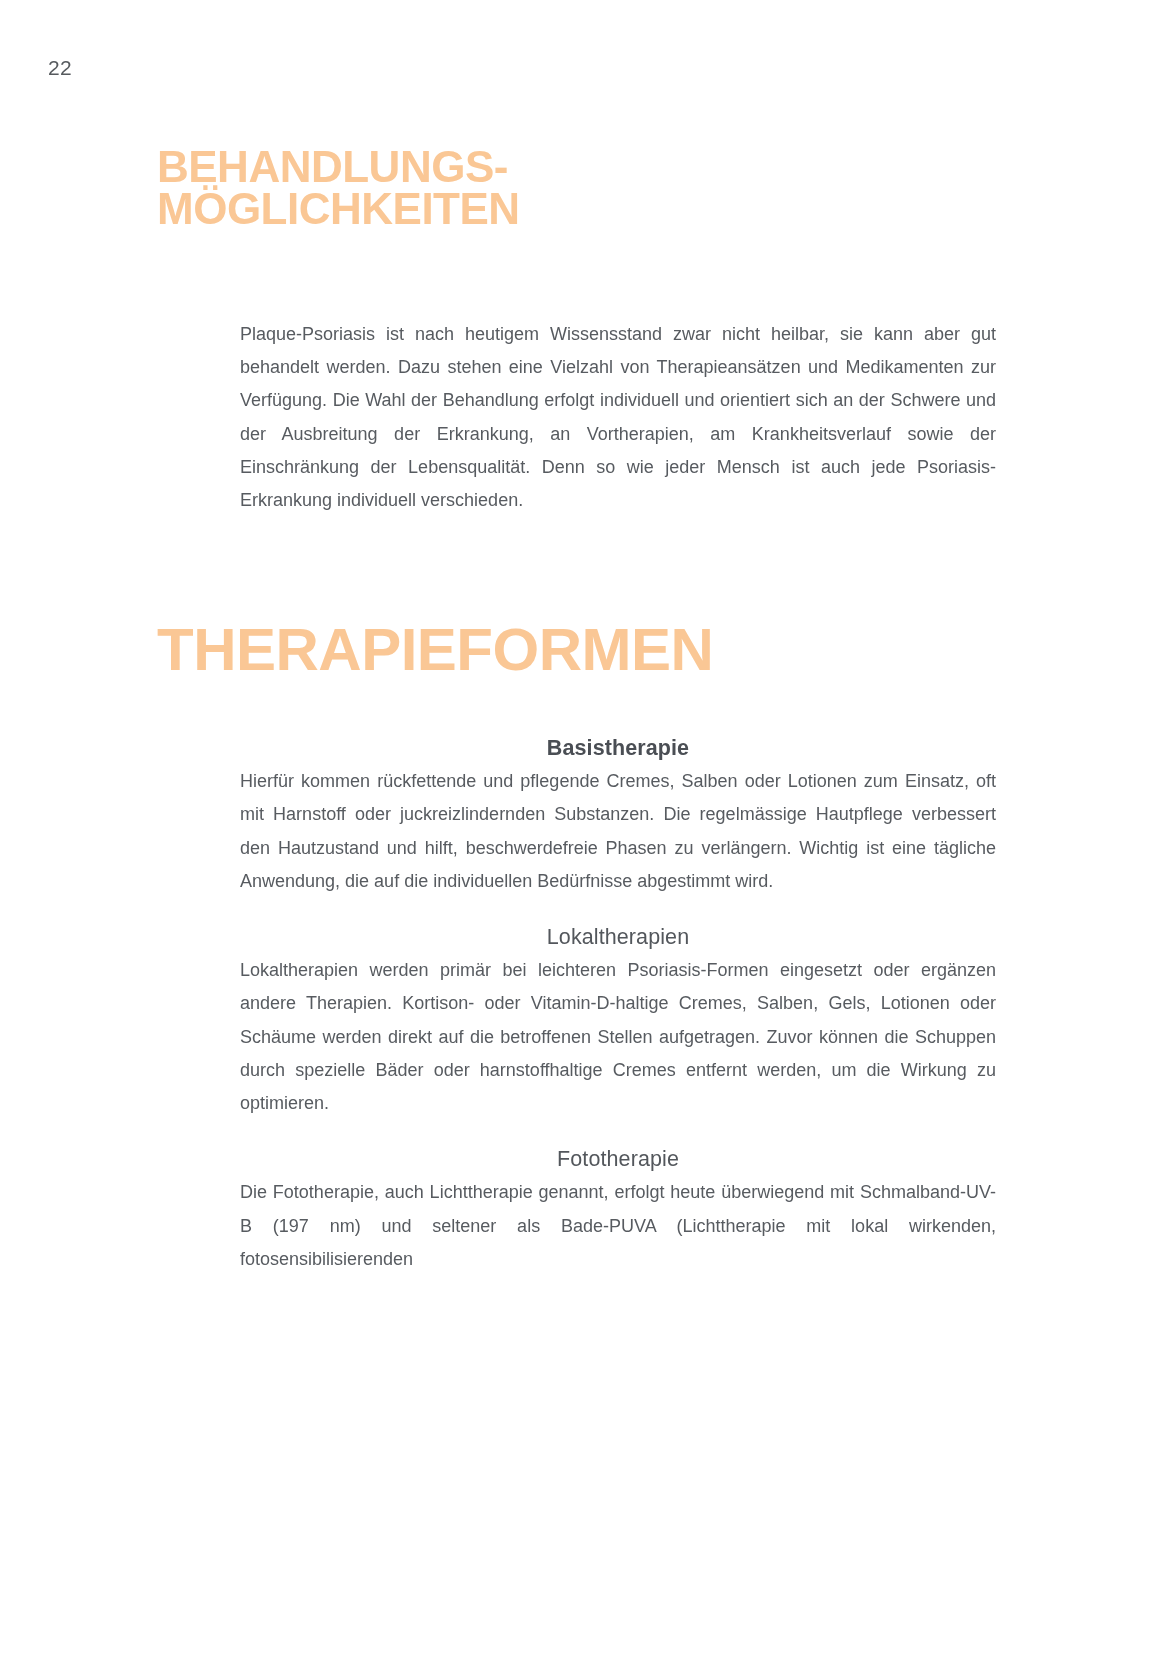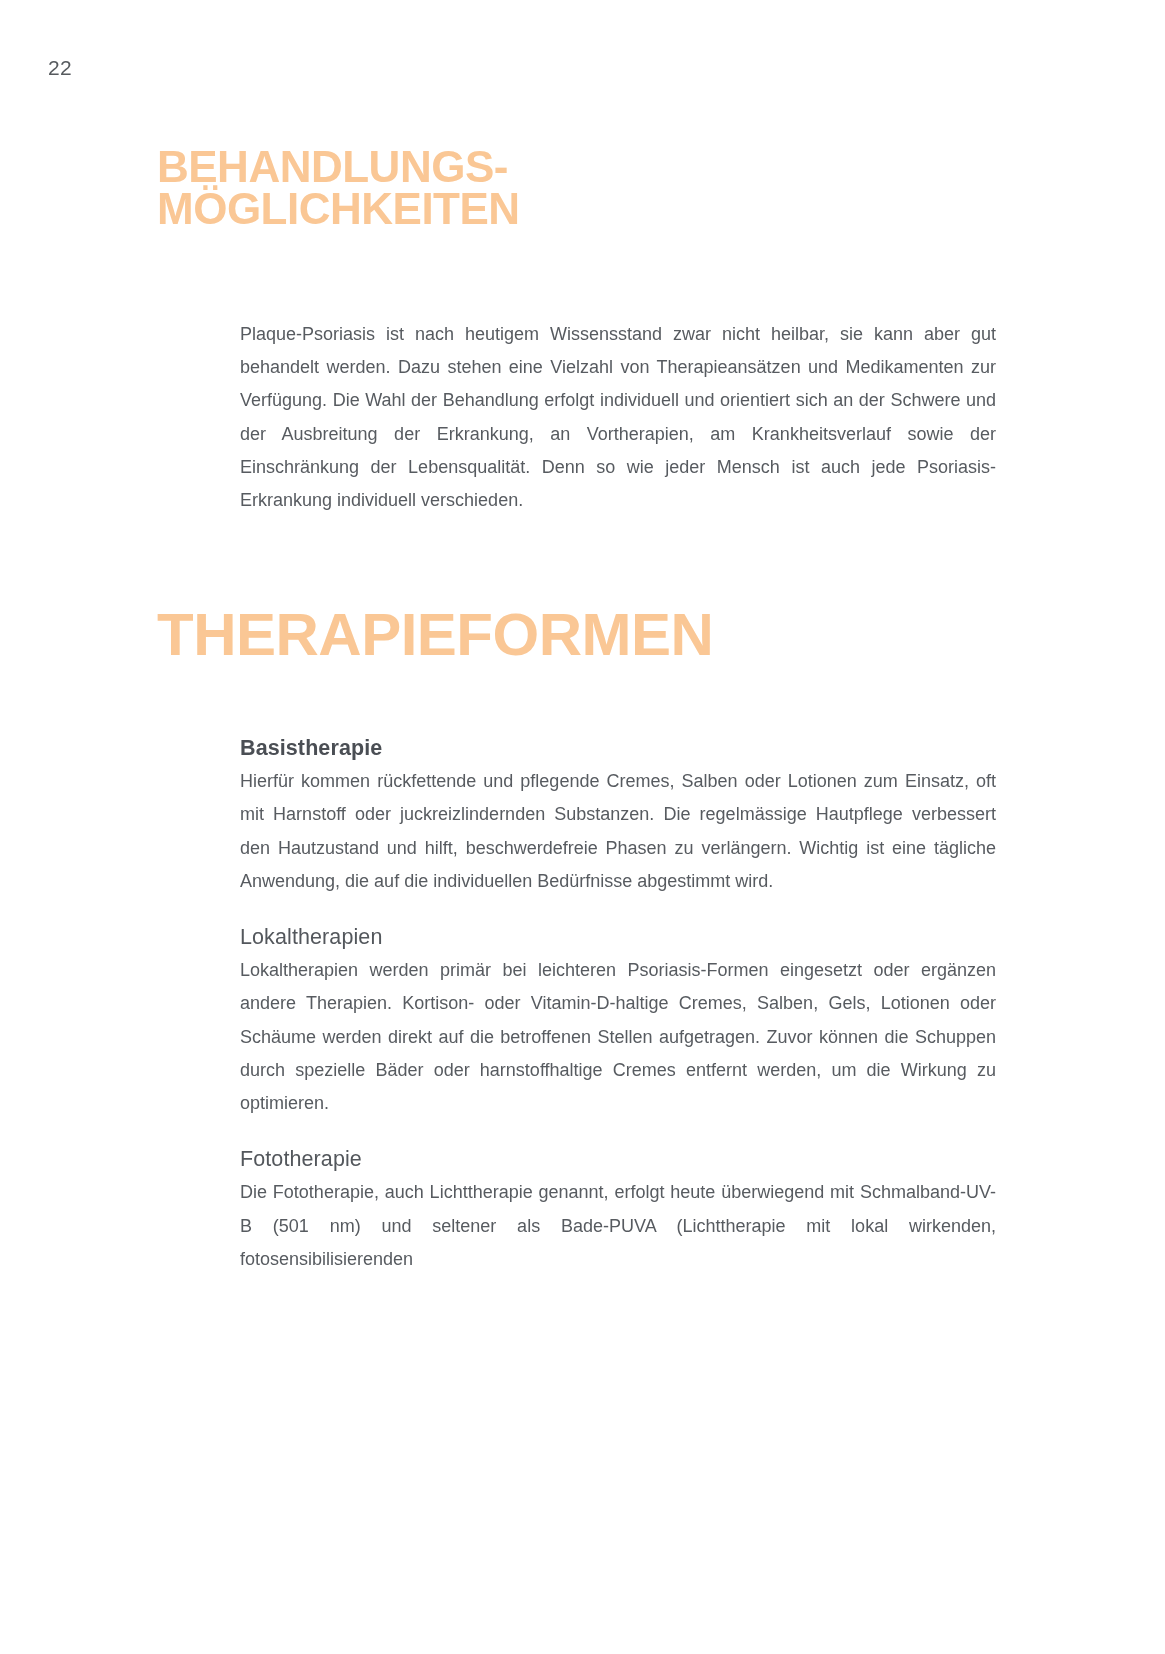--- a/index.html
+++ b/index.html
@@ -42,21 +42,21 @@
     margin: 0;
   }
 
   .display-heading.h-main {
     top: 146px;
     font-size: 44px;
     width: 900px;
   }
 
   .display-heading.h-section {
-    top: 606px;
+    top: 621px;
     font-size: 60px;
     width: 900px;
   }
 
   
   .body-column {
     position: absolute;
     left: 240px;
     width: 756px;
   }
@@ -77,21 +77,21 @@
 
   .therapy-block { margin-bottom: 0; }
   .therapy-block + .therapy-block { margin-top: 23px; }
 
   h3.therapy-title {
     margin: 0;
     font-size: 21.5px;
     line-height: 33.2px;
     color: #4a4e54;
     font-weight: 700;
-    text-align: left;
+    text-align: center;
     letter-spacing: 0.1px;
   }
 
   h3.therapy-title.weight-regular {
     font-weight: 400;
     color: #53575c;
   }
 
   
   .therapy-block:last-child p.body-text {
@@ -121,18 +121,18 @@
       <p class="body-text">Hierfür kommen rückfettende und pflegende Cremes, Salben oder Lotionen zum Einsatz, oft mit Harnstoff oder juckreizlindernden Substanzen. Die regelmässige Hautpflege verbessert den Hautzustand und hilft, beschwerdefreie Phasen zu verlängern. Wichtig ist eine tägliche Anwendung, die auf die individuellen Bedürfnisse abgestimmt wird.</p>
     </div>
 
     <div class="therapy-block">
       <h3 class="therapy-title weight-regular">Lokaltherapien</h3>
       <p class="body-text">Lokaltherapien werden primär bei leichteren Psoriasis-Formen eingesetzt oder ergänzen andere Therapien. Kortison- oder Vitamin-D-haltige Cremes, Salben, Gels, Lotionen oder Schäume werden direkt auf die betroffenen Stellen aufgetragen. Zuvor können die Schuppen durch spezielle Bäder oder harnstoffhaltige Cremes entfernt werden, um die Wirkung zu optimieren.</p>
     </div>
 
     <div class="therapy-block">
       <h3 class="therapy-title weight-regular">Fototherapie</h3>
-      <p class="body-text">Die Fototherapie, auch Lichttherapie genannt, erfolgt heute überwiegend mit Schmalband-UV-B (501 nm) und seltener als Bade-PUVA (Lichttherapie mit lokal wirkenden, fotosensibilisierenden</p>
+      <p class="body-text">Die Fototherapie, auch Lichttherapie genannt, erfolgt heute überwiegend mit Schmalband-UV-B (197 nm) und seltener als Bade-PUVA (Lichttherapie mit lokal wirkenden, fotosensibilisierenden</p>
     </div>
 
   </div>
 
 </div>
 
 </body></html>

